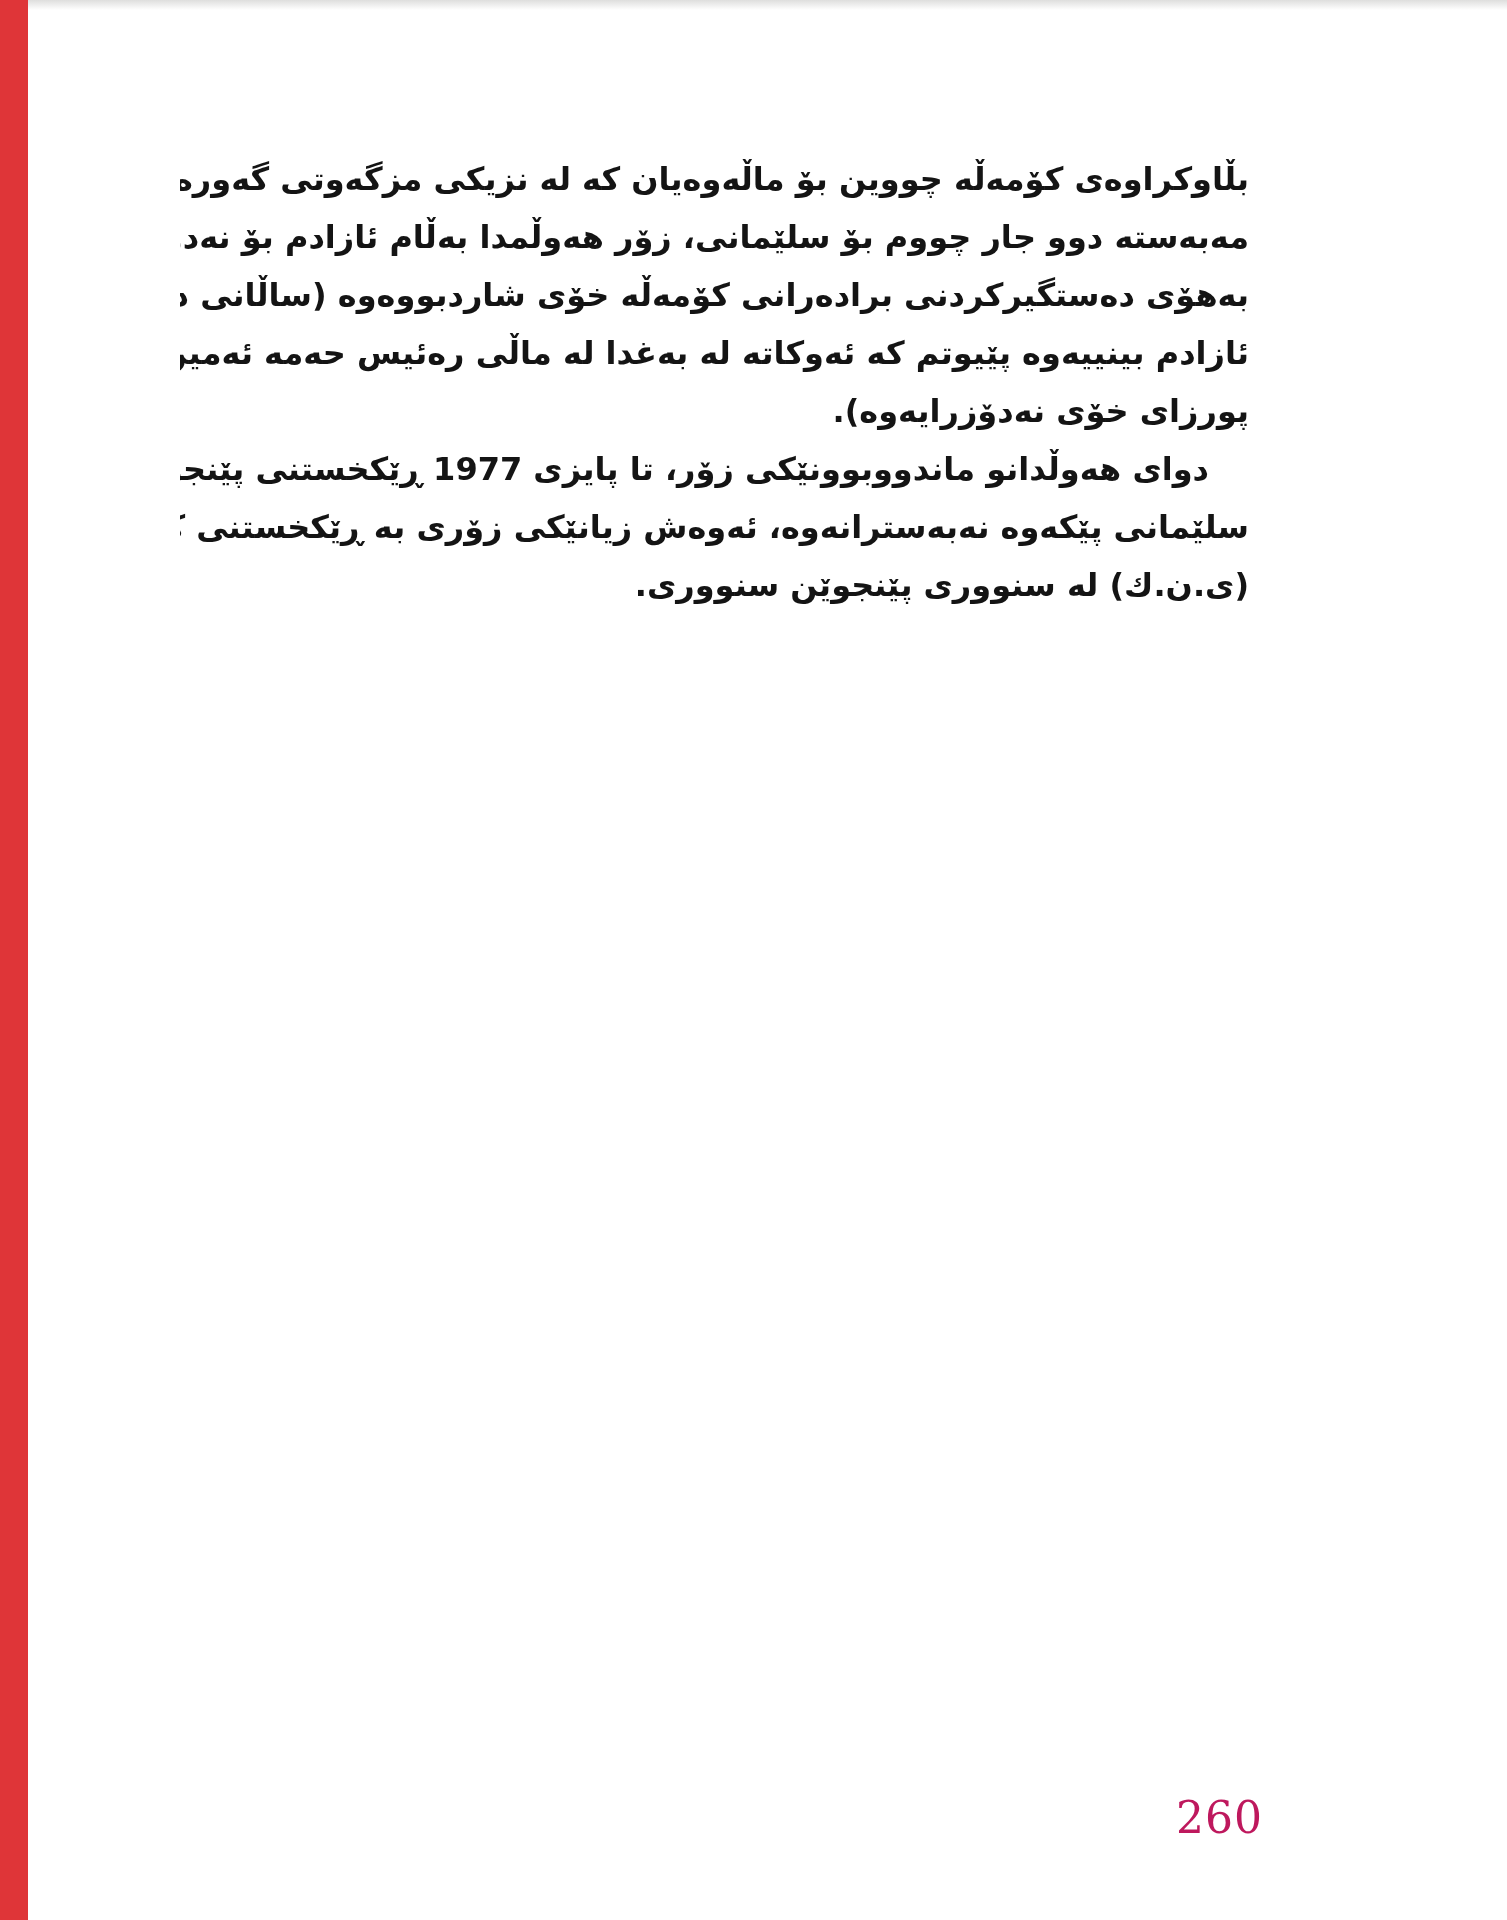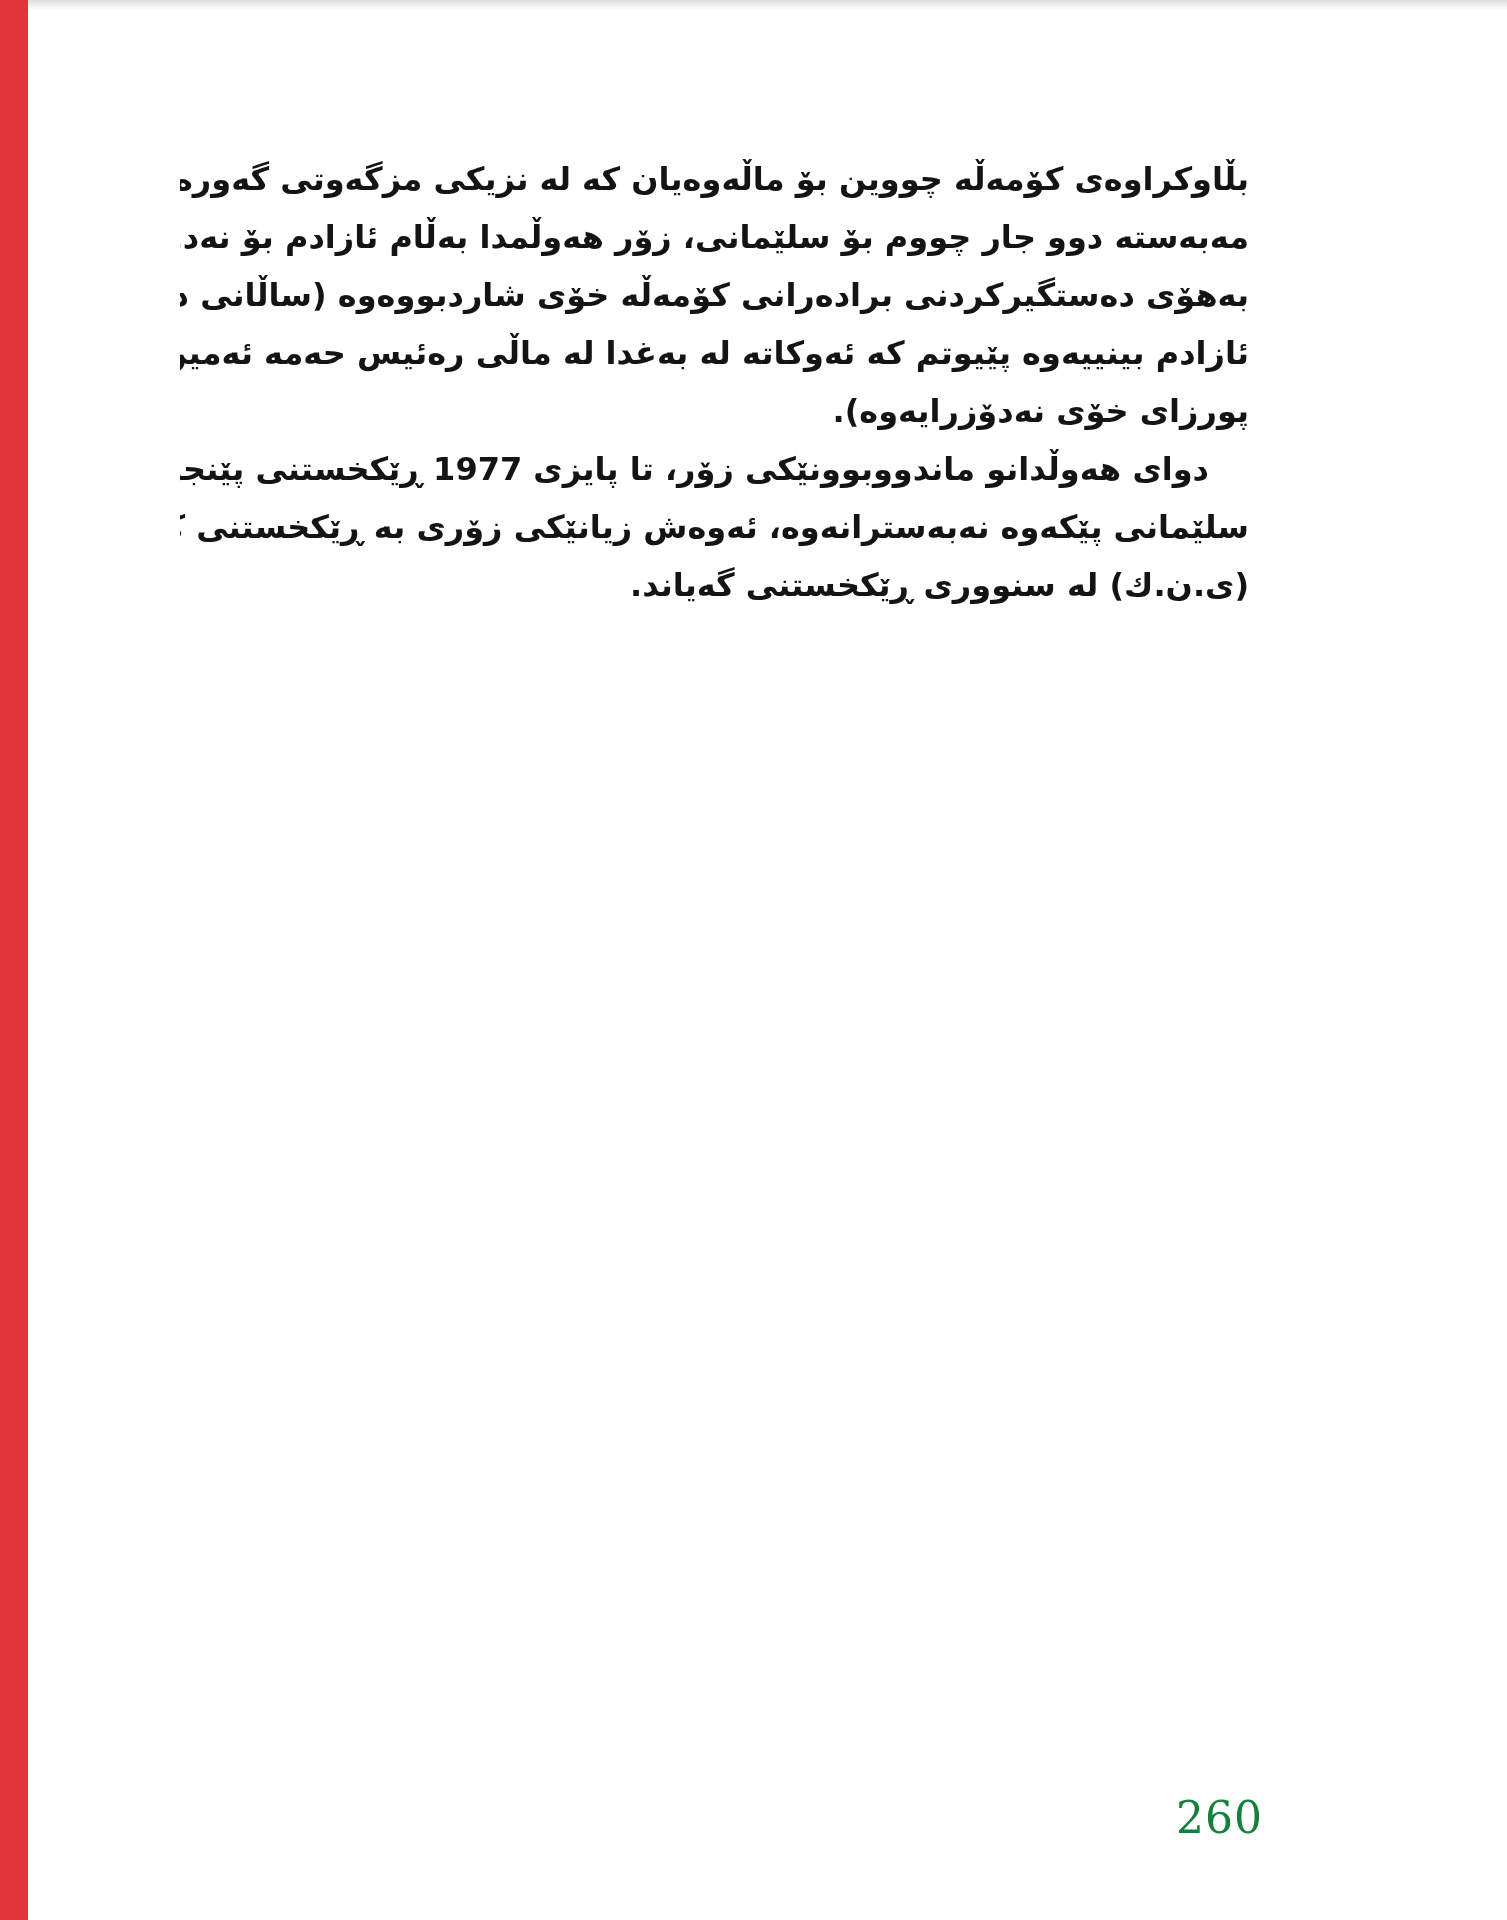--- a/index.html
+++ b/index.html
@@ -52,21 +52,21 @@
   }
   .para.indent-first .line:first-child {
     padding-right: 40px;
   }
   .page-number {
     position: absolute;
     top: 1792px;
     right: 244px;
     font-family: "DejaVu Serif", "Liberation Serif", serif;
     font-size: 44px;
-    color: #15803d;
+    color: #be185d;
     letter-spacing: 1px;
   }
 </style>
 </head>
 <body>
 
 <div class="page">
 
   <div class="top-shade"></div>
 
@@ -76,19 +76,19 @@
     <div class="para">
       <div class="line">بڵاوکراوەی کۆمەڵە چووین بۆ ماڵەوەیان کە لە نزیکی مزگەوتی گەورە بوو. بۆ ئەو</div>
       <div class="line">مەبەستە دوو جار چووم بۆ سلێمانی، زۆر هەوڵمدا بەڵام ئازادم بۆ نەدۆزرایەوە،</div>
       <div class="line">بەهۆی دەستگیرکردنی برادەرانی کۆمەڵە خۆی شاردبووەوە (ساڵانی دواتر كاك</div>
       <div class="line">ئازادم بینییەوە پێیوتم کە ئەوکاتە لە بەغدا لە ماڵی رەئیس حەمە ئەمین فەرەجی</div>
       <div class="line end">پورزای خۆی نەدۆزرایەوە).</div>
     </div>
     <div class="para indent-first">
       <div class="line">دوای هەوڵدانو ماندووبوونێکی زۆر، تا پایزی 1977 ڕێکخستنی پێنجوێنو</div>
       <div class="line">سلێمانی پێکەوە نەبەسترانەوە، ئەوەش زیانێکی زۆری بە ڕێکخستنی کۆمەڵەو</div>
-      <div class="line end">(ی.ن.ك) لە سنووری ڕێکخستنی گەیاند.</div>
+      <div class="line end">(ی.ن.ك) لە سنووری پێنجوێن سنووری.</div>
     </div>
   </div>
 
   <div class="page-number">260</div>
 
 </div>
 
 </body></html>

